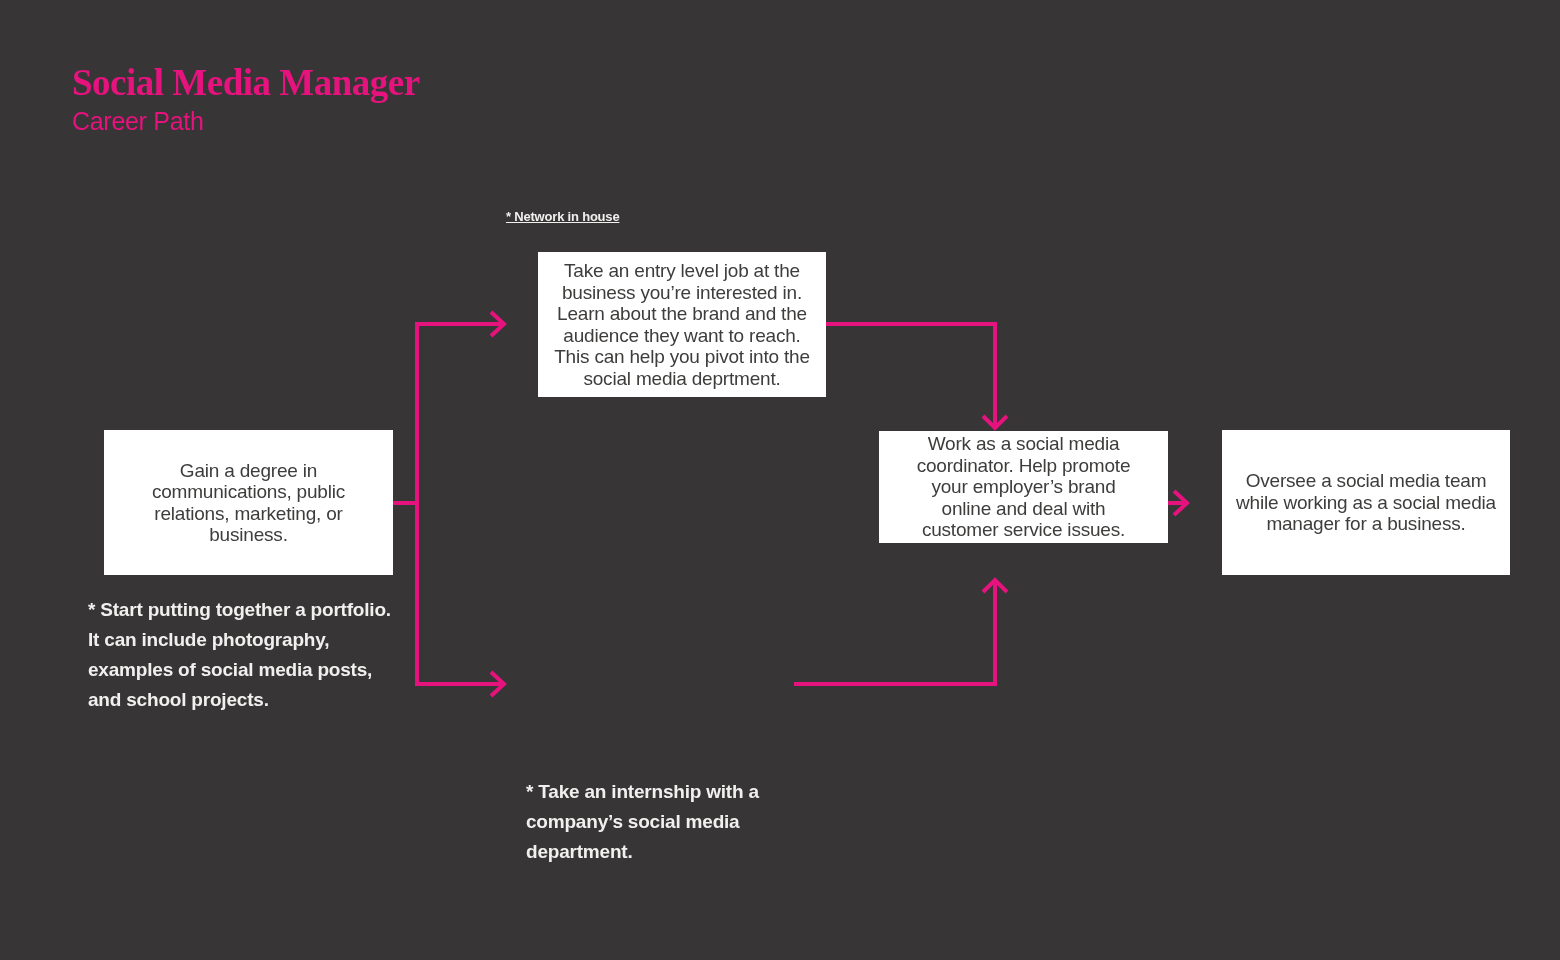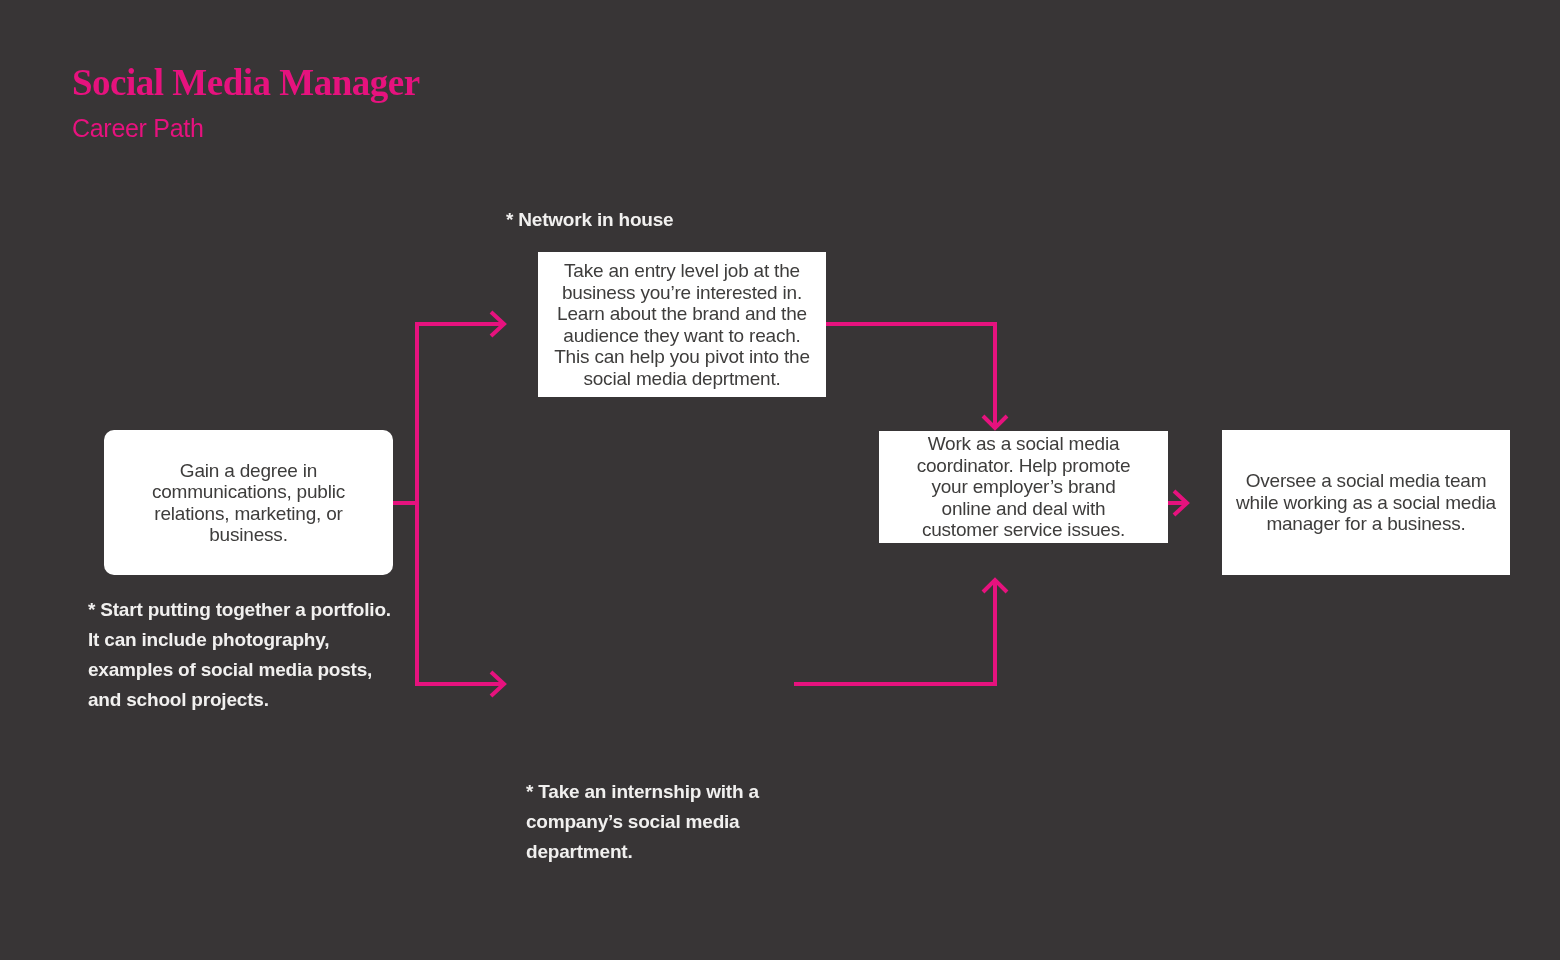--- a/index.html
+++ b/index.html
@@ -42,51 +42,52 @@
     font-weight: bold;
     letter-spacing: -0.5px;
     line-height: 1.05;
     font-family: Liberation Serif, serif;
   }
   .subtitle {
     color: var(--accent);
     font-size: 25px;
     font-weight: normal;
     letter-spacing: -0.3px;
-    margin-top: 11px;
+    margin-top: 4px;
   }
 
   .node {
     position: absolute;
     background: var(--box-bg);
     color: var(--box-text);
     display: flex;
     align-items: center;
     justify-content: center;
     text-align: center;
     font-size: 19px;
     line-height: 21.5px;
     letter-spacing: -0.2px;
     white-space: pre-line;
     margin-left: 32px;
   }
-  .node-degree      { left:  72px; top: 430px; width: 289px; height: 145px; border-radius: 10px; }
+  .node-degree      { left:  72px; top: 430px; width: 289px; height: 145px; }
   .node-entry-job   { left: 506px; top: 252px; width: 288px; height: 145px; }
   .node-internship  { left: 506px; top: 611px; width: 288px; height: 146px; }
   .node-coordinator { left: 847px; top: 431px; width: 289px; height: 112px; }
   .node-manager     { left: 1190px; top: 430px; width: 288px; height: 145px; }
 
   .flag-label {
     position: absolute;
     left: 506px;
     top: 209px;
     color: var(--note-text);
-    font-size: 19px;
+    font-size: 13px;
     font-weight: bold;
     letter-spacing: -0.2px;
+    text-decoration: underline;
   }
 
   .note {
     position: absolute;
     color: var(--note-text);
     font-size: 19px;
     font-weight: bold;
     letter-spacing: -0.2px;
     line-height: 30px;
     white-space: pre-line;

